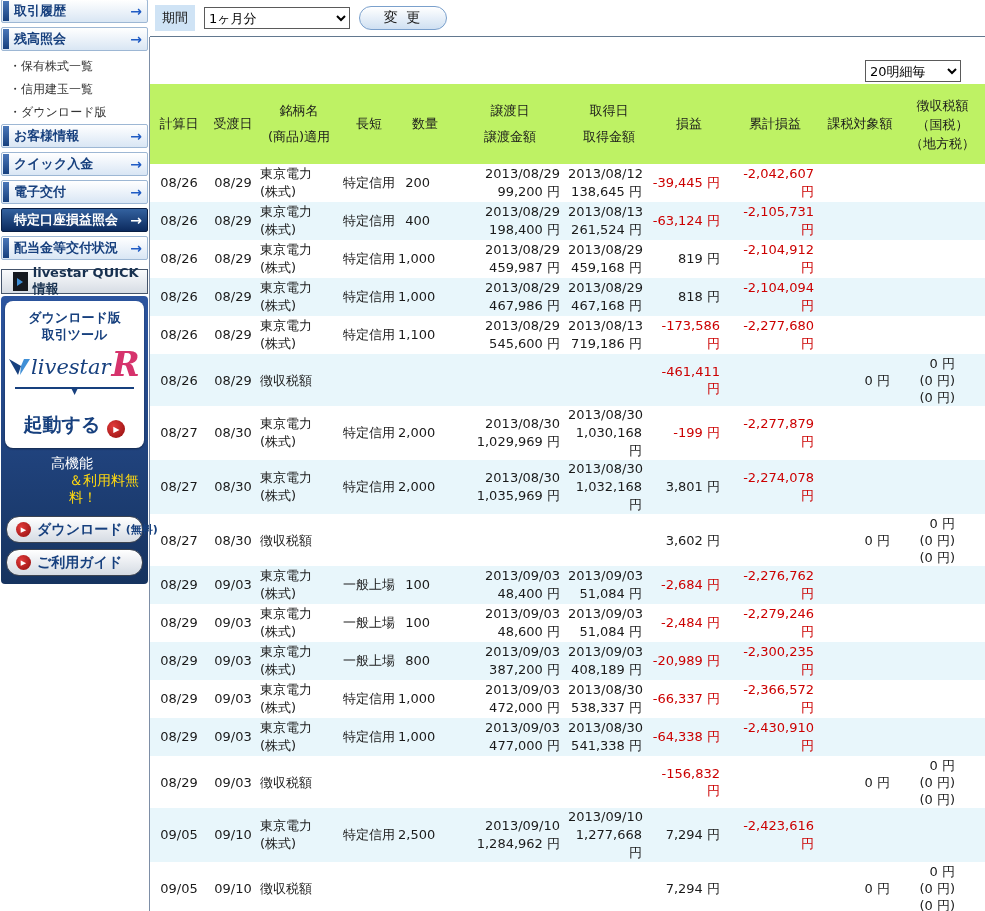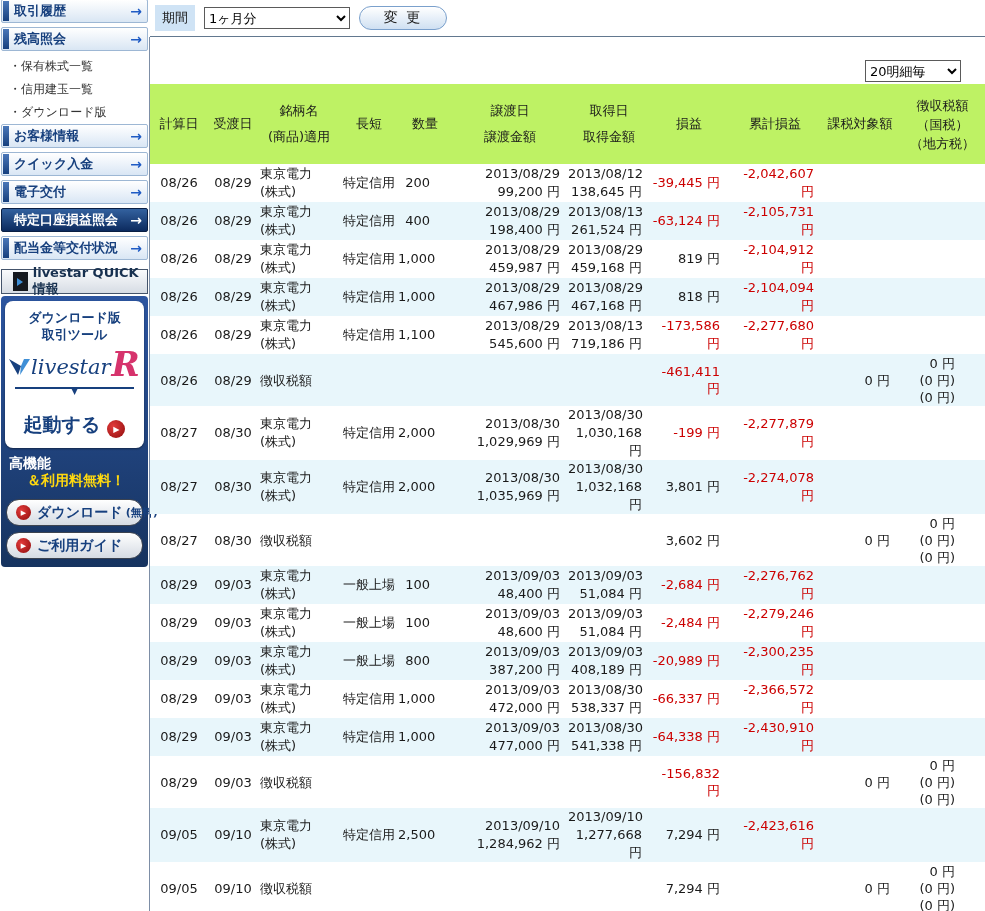--- a/index.html
+++ b/index.html
@@ -43,21 +43,21 @@
   .logo .r { font-family:"DejaVu Serif","Liberation Serif",serif; font-style:italic; font-weight:bold;
     color:#d6336c; font-size:34px; line-height:30px; margin-left:1px; }
   .divider { border-top:2px solid #17407e; width:88%; margin:8px auto 0 auto; text-align:center; }
   .divider .divtri { color:#17407e; font-size:8px; line-height:6px; vertical-align:top; }
   .launch { margin-top:8px; display:flex; align-items:flex-end; justify-content:center; gap:7px;
     color:#17407e; font-weight:bold; font-size:19px; }
   .playcircle { display:inline-flex; width:18px; height:18px; border-radius:50%;
     background:radial-gradient(circle at 35% 35%, #e23b3b, #8f0c0c); align-items:center;
     justify-content:center; color:#fff; font-size:8px; flex:none; }
   .playcircle.small { width:15px; height:15px; font-size:7px; }
-  .feature { padding:7px 4px 4px 4px; font-weight:bold; font-size:14px; line-height:17px; }
+  .feature { padding:7px 4px 4px 4px; font-weight:normal; font-size:14px; line-height:17px;margin-left:42px; }
   .f1 { color:#fff; }
   .f2 { color:#ffd90f; padding-left:18px; }
   .pill { height:27px; border-radius:13px; border:1px solid #3c4350;
     background:linear-gradient(#ffffff,#d5dbe3); display:flex; align-items:center; gap:6px;
     padding-left:9px; margin:6px 1px 0 1px; color:#17407e; font-weight:bold; font-size:14px;
     cursor:pointer; white-space:nowrap; }
   .pill .suffix { font-size:11px; margin-left:-3px; }
 
   
   .main { position:absolute; left:150px; top:0; width:835px; height:911px; }

